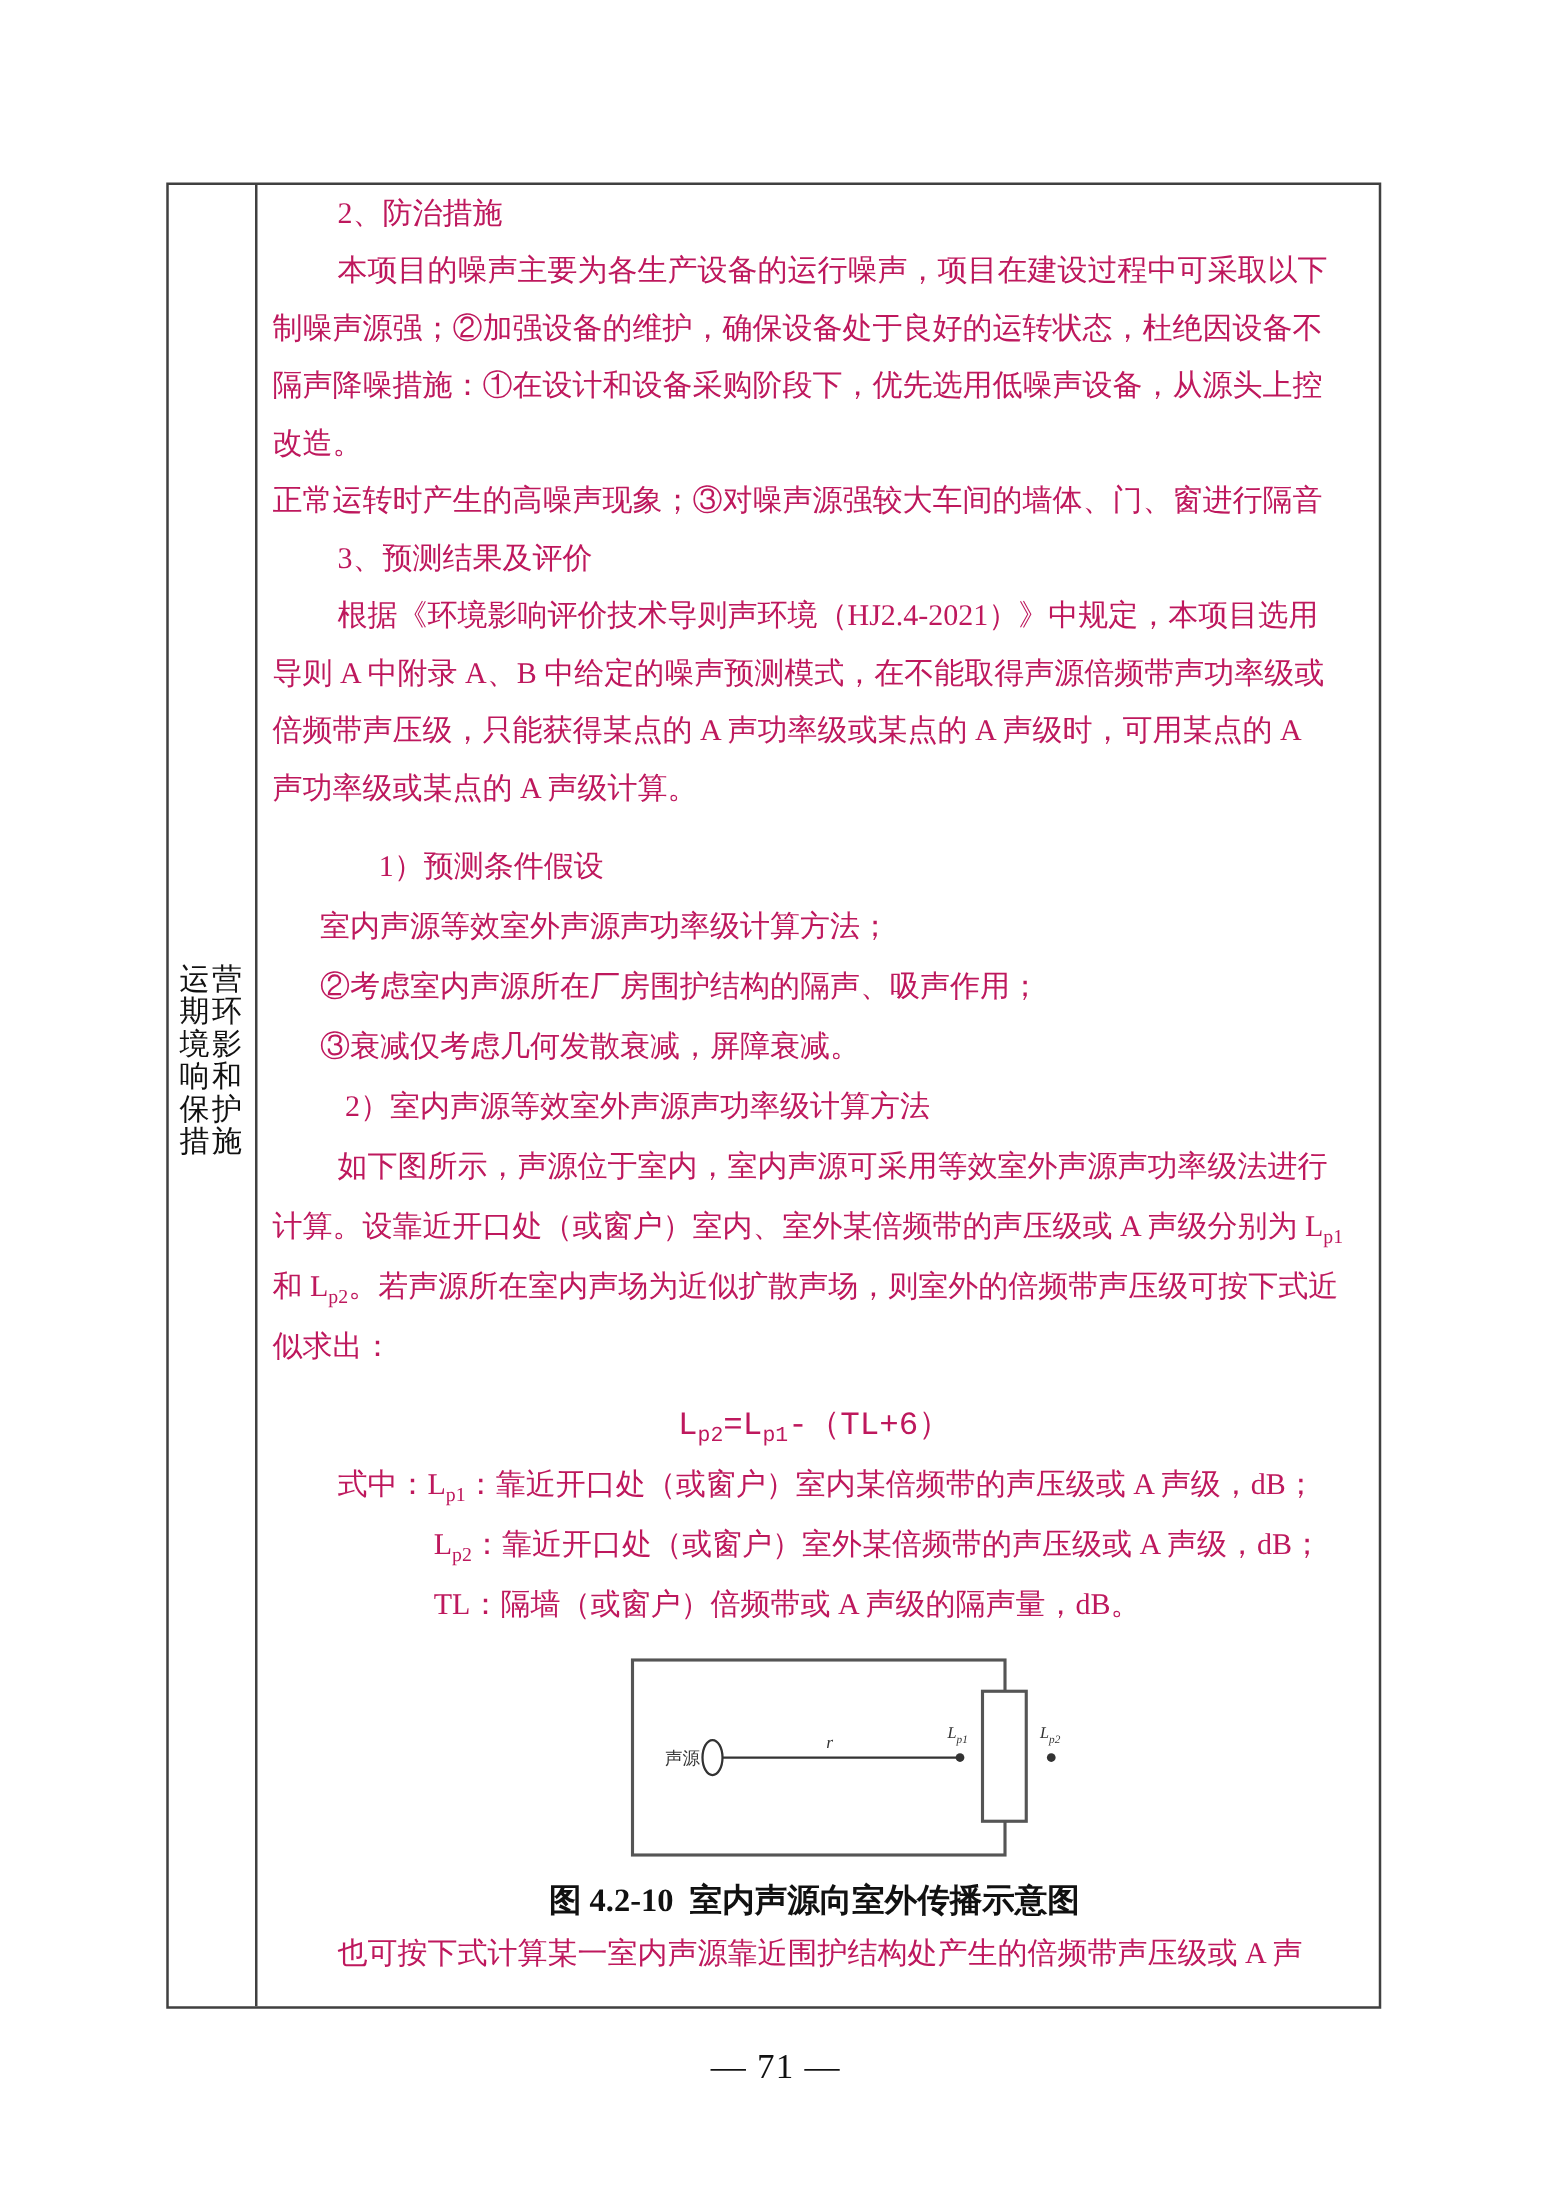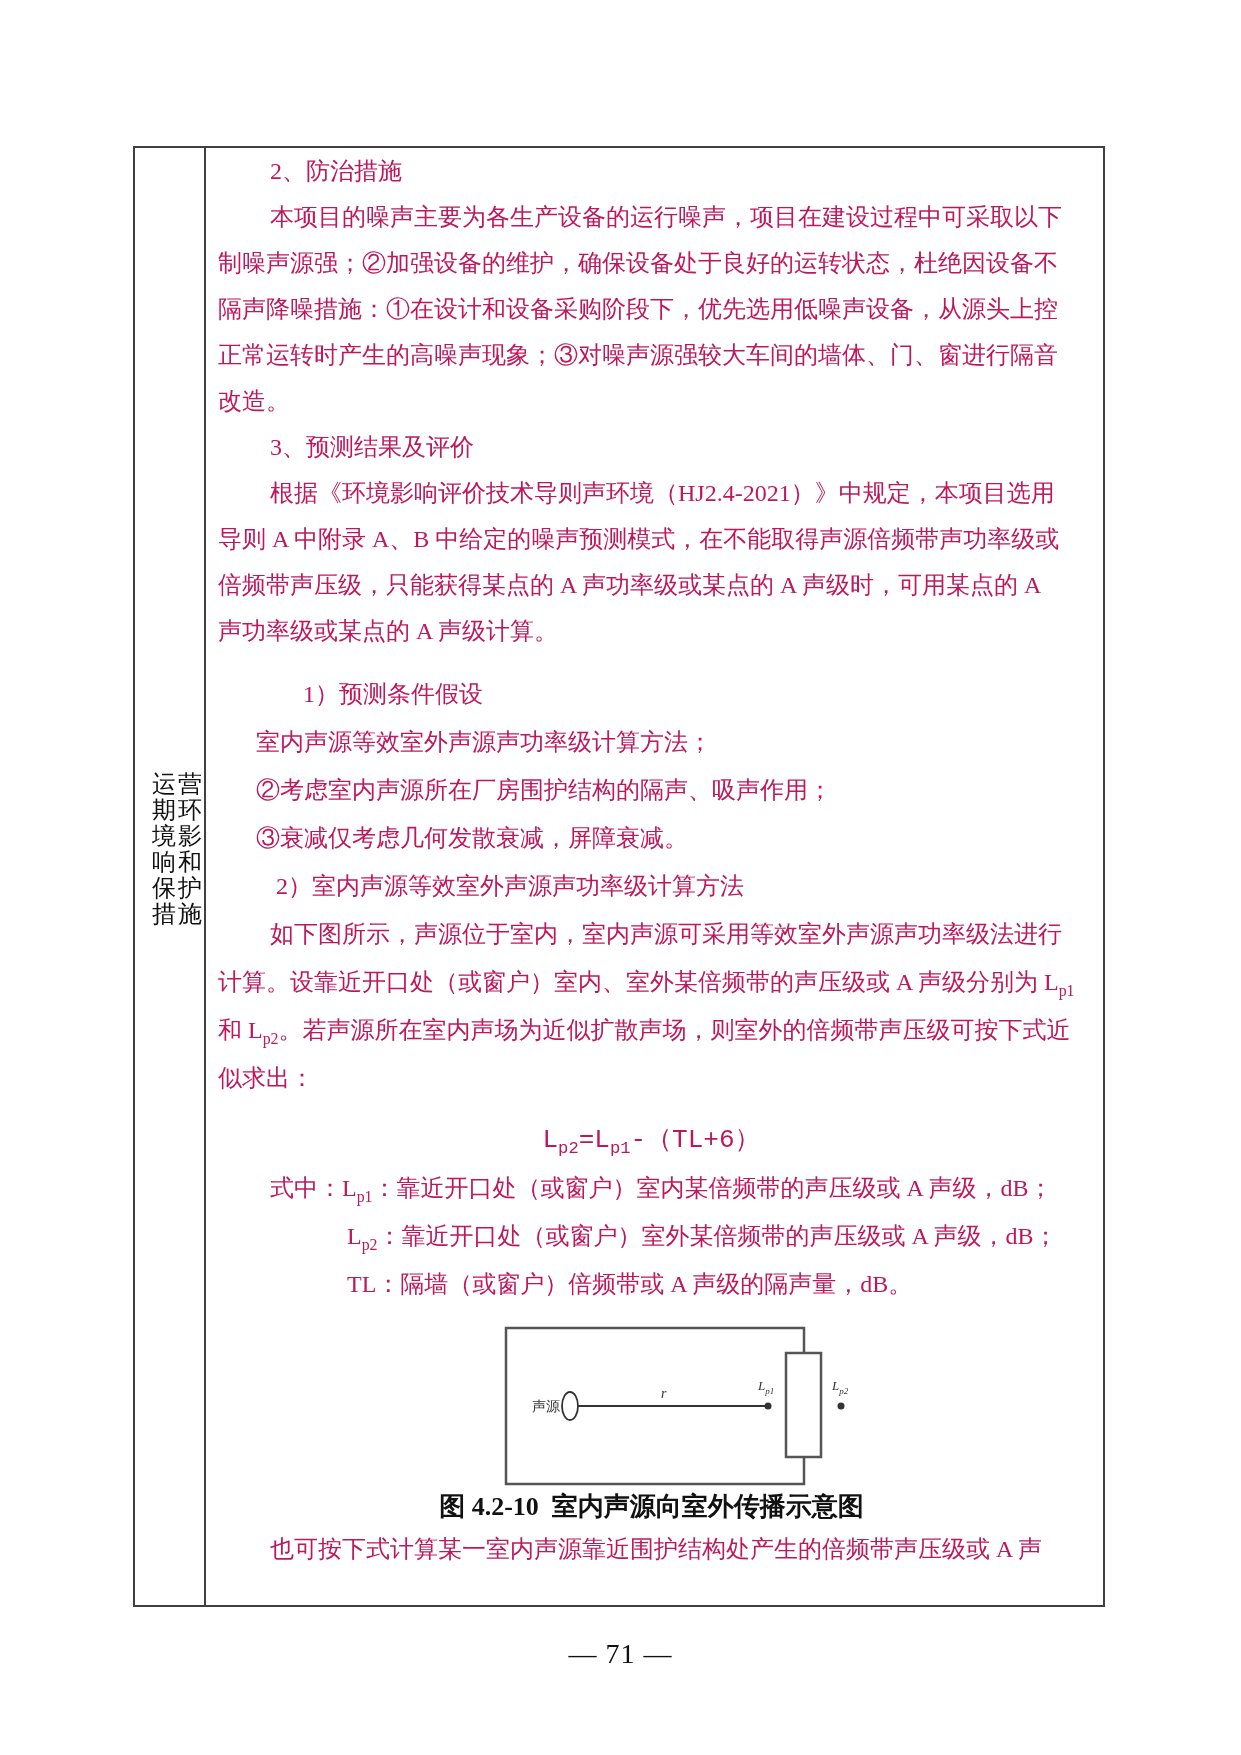--- a/index.html
+++ b/index.html
@@ -18,21 +18,21 @@
     border:2px solid #404040;
     box-sizing:border-box;
     display:flex;
   }
   .side-cell{
     width:71px;
     border-right:2px solid #404040;
     box-sizing:border-box;
     display:flex;
     align-items:center;
-    justify-content:flex-end;
+    justify-content:center;
     padding-bottom:56px;
   }
   .side-label{
     display:flex;
     flex-direction:column;
     font-size:24px;
     line-height:26px;
     letter-spacing:2px;
     color:#111;
     text-align:center;
@@ -50,20 +50,21 @@
   }
   .line sub{
     font-size:0.66em;
     line-height:0;
   }
   .line.center{ text-align:center; }
   .line.formula{ font-size:26px;font-family:Liberation Mono, monospace; }
   .diagram-wrap{ margin-top:10px; }
   .diagram-svg{ display:block; margin-left:278px; }
   .caption{
+    margin-top:14px;
     line-height:38px;
     font-size:26px;
     font-weight:bold;
     text-align:center;
     font-family:"Liberation Serif", serif;
     white-space:pre-wrap;
   }
   .page-number{
     position:absolute;
     left:0; top:1638px;
@@ -92,22 +93,22 @@
       </div>
     </div>
 
     <div class="main-cell">
 
       <div id="content-lines">
           <div class="line" style="line-height: 46px; min-height: 46px; padding-left: 52px;">2、防治措施</div>
           <div class="line" style="line-height: 46px; min-height: 46px; padding-left: 52px;">本项目的噪声主要为各生产设备的运行噪声，项目在建设过程中可采取以下</div>
           <div class="line" style="line-height: 46px; min-height: 46px;">制噪声源强；②加强设备的维护，确保设备处于良好的运转状态，杜绝因设备不</div>
           <div class="line" style="line-height: 46px; min-height: 46px;">隔声降噪措施：①在设计和设备采购阶段下，优先选用低噪声设备，从源头上控</div>
+          <div class="line" style="line-height: 46px; min-height: 46px;">改造。</div>
           <div class="line" style="line-height: 46px; min-height: 46px;">正常运转时产生的高噪声现象；③对噪声源强较大车间的墙体、门、窗进行隔音</div>
-          <div class="line" style="line-height: 46px; min-height: 46px;">改造。</div>
           <div class="line" style="line-height: 46px; min-height: 46px; padding-left: 52px;">3、预测结果及评价</div>
           <div class="line" style="line-height: 46px; min-height: 46px; padding-left: 52px;">根据《环境影响评价技术导则声环境（HJ2.4-2021）》中规定，本项目选用</div>
           <div class="line" style="line-height: 46px; min-height: 46px;">导则 A 中附录 A、B 中给定的噪声预测模式，在不能取得声源倍频带声功率级或</div>
           <div class="line" style="line-height: 46px; min-height: 46px;">倍频带声压级，只能获得某点的 A 声功率级或某点的 A 声级时，可用某点的 A</div>
           <div class="line" style="line-height: 46px; min-height: 46px;">声功率级或某点的 A 声级计算。</div>
           <div class="line" style="line-height: 48px; min-height: 48px; margin-top: 16px; padding-left: 85px;">1）预测条件假设</div>
           <div class="line" style="line-height: 48px; min-height: 48px; padding-left: 38px;">室内声源等效室外声源声功率级计算方法；</div>
           <div class="line" style="line-height: 48px; min-height: 48px; padding-left: 38px;">②考虑室内声源所在厂房围护结构的隔声、吸声作用；</div>
           <div class="line" style="line-height: 48px; min-height: 48px; padding-left: 38px;">③衰减仅考虑几何发散衰减，屏障衰减。</div>
           <div class="line" style="line-height: 48px; min-height: 48px; padding-left: 58px;">2）室内声源等效室外声源声功率级计算方法</div>

